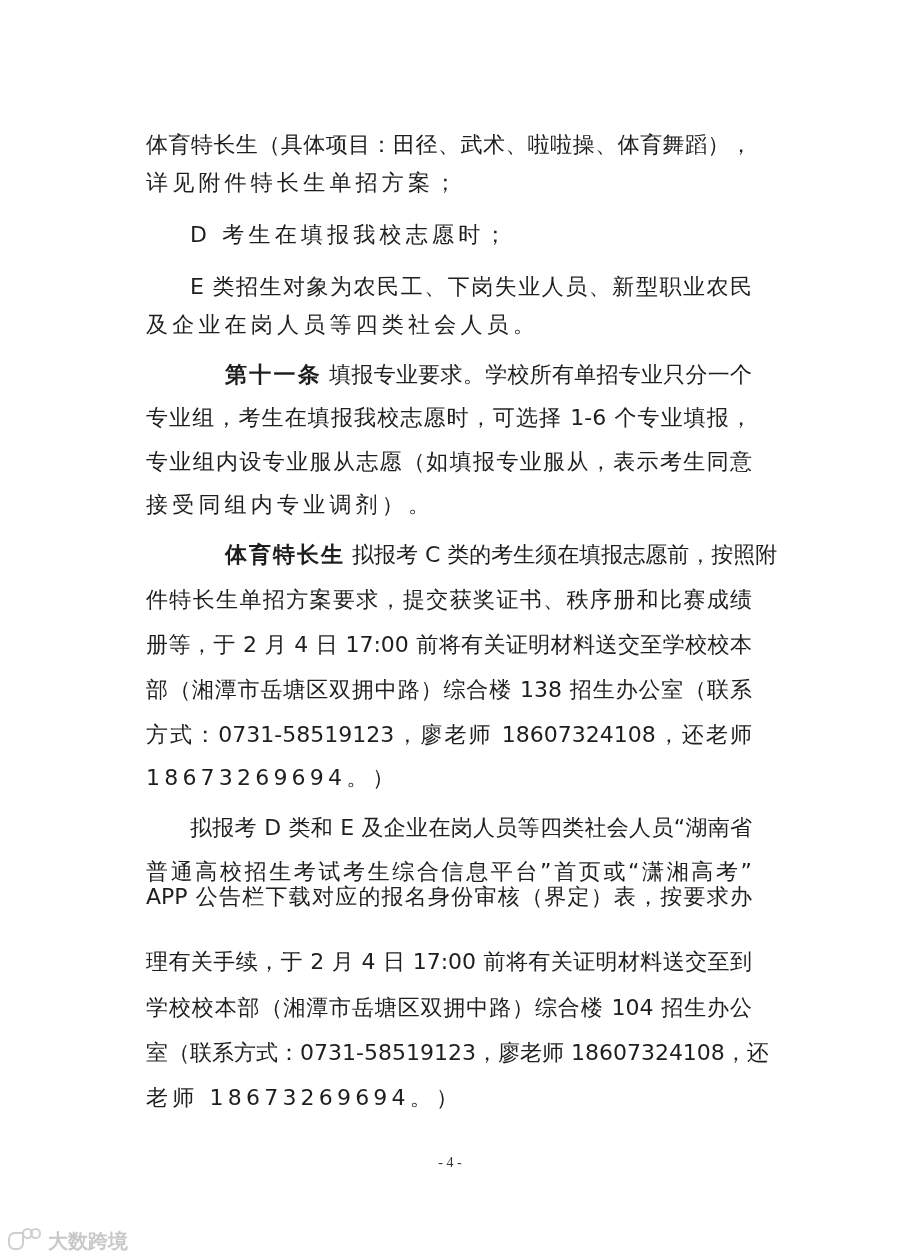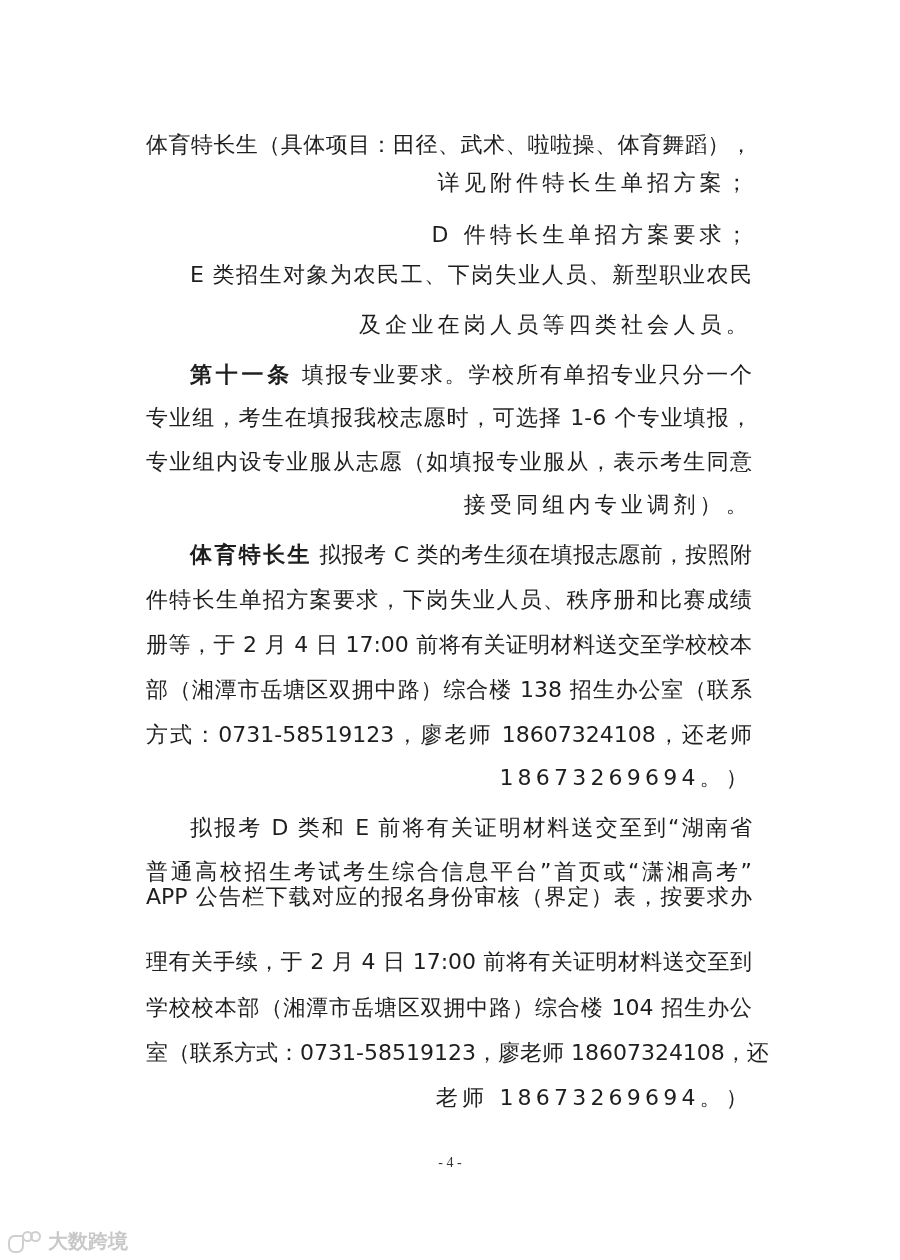--- a/index.html
+++ b/index.html
@@ -1,57 +1,57 @@
 <!DOCTYPE html>
 <html><head>
   <meta charset="utf-8">
   <style>
     html, body { margin: 0; padding: 0; background: #ffffff; }
     body { width: 900px; height: 1260px; position: relative; overflow: hidden;
            font-family: "DejaVu Sans", "Liberation Sans", sans-serif; color: #1e1e1e; }
     .page { position: absolute; left: 0; top: 0; width: 884px; height: 1260px; text-decoration: underline; }
     .line { position: absolute; left: 146px; width: 606px; font-size: 22px; line-height: 30px;
-            white-space: nowrap; letter-spacing: 4.2px; text-align: right; }
+            white-space: nowrap; letter-spacing: 4.2px; }
     .line.indent { left: 190px; width: 562px; }
-    .bold { font-weight: bold; letter-spacing: 2px; }
+    .bold { font-weight: bold; letter-spacing: 2px; margin-left: 35px; }
     .justify { text-align: justify; text-align-last: justify; letter-spacing: 0; }
     .pagenum { position: absolute; top: 1155px; left: 0; width: 900px; text-align: center;
                font-family: "Liberation Serif", serif; font-size: 14px; color: #333; }
-    .watermark { position: absolute; left: 8px; top: 1228px; display: flex; align-items: center;
+    .watermark { position: absolute; left: 8px; top: 1228px; display: flex; align-items: flex-start;
                  gap: 6px; color: #c8c8c8; font-size: 20px; font-weight: bold; }
     .wm-logo { width: 34px; height: 22px; position: relative; }
     .wm-logo span { position: absolute; border: 2px solid #cfcfcf; border-radius: 50%; }
   </style>
 </head>
 <body>
 
 <div class="page">
   <div class="line justify" style="top:130px">体育特长生（具体项目：田径、武术、啦啦操、体育舞蹈），</div>
   <div class="line" style="top:168px">详见附件特长生单招方案；</div>
-  <div class="line indent" style="top:220px">D 件特长生单招方案要求；</div>
-  <div class="line indent justify" style="top:260px">E 类招生对象为农民工、下岗失业人员、新型职业农民</div>
+  <div class="line indent" style="top:220px">D 考生在填报我校志愿时；</div>
+  <div class="line indent justify" style="top:272px">E 类招生对象为农民工、下岗失业人员、新型职业农民</div>
   <div class="line" style="top:310px">及企业在岗人员等四类社会人员。</div>
 
   <div class="line indent justify" style="top:360px">
     <span class="bold">第十一条</span><span> 填报专业要求。学校所有单招专业只分一个</span>
   </div>
   <div class="line justify" style="top:403px">专业组，考生在填报我校志愿时，可选择 1-6 个专业填报，</div>
   <div class="line justify" style="top:447px">专业组内设专业服从志愿（如填报专业服从，表示考生同意</div>
   <div class="line" style="top:490px">接受同组内专业调剂）。</div>
 
   <div class="line indent justify" style="top:540px">
     <span class="bold">体育特长生</span><span> 拟报考 C 类的考生须在填报志愿前，按照附</span>
   </div>
-  <div class="line justify" style="top:585px">件特长生单招方案要求，下岗失业人员、秩序册和比赛成绩</div>
+  <div class="line justify" style="top:585px">件特长生单招方案要求，提交获奖证书、秩序册和比赛成绩</div>
   <div class="line justify" style="top:630px">册等，于 2 月 4 日 17:00 前将有关证明材料送交至学校校本</div>
   <div class="line justify" style="top:675px">部（湘潭市岳塘区双拥中路）综合楼 138 招生办公室（联系</div>
   <div class="line justify" style="top:720px">方式：0731-58519123，廖老师 18607324108，还老师</div>
   <div class="line" style="top:763px">18673269694。）</div>
 
-  <div class="line indent justify" style="top:813px">拟报考 D 类和 E 前将有关证明材料送交至到“湖南省</div>
+  <div class="line indent justify" style="top:813px">拟报考 D 类和 E 及企业在岗人员等四类社会人员“湖南省</div>
   <div class="line justify" style="top:857px">普通高校招生考试考生综合信息平台”首页或“潇湘高考”</div>
   <div class="line justify" style="top:882px">APP 公告栏下载对应的报名身份审核（界定）表，按要求办</div>
   <div class="line justify" style="top:947px">理有关手续，于 2 月 4 日 17:00 前将有关证明材料送交至到</div>
   <div class="line justify" style="top:993px">学校校本部（湘潭市岳塘区双拥中路）综合楼 104 招生办公</div>
   <div class="line justify" style="top:1038px">室（联系方式：0731-58519123，廖老师 18607324108，还</div>
   <div class="line" style="top:1083px">老师 18673269694。）</div>
 
   <div class="pagenum">- 4 -</div>
 
   <div class="watermark">

